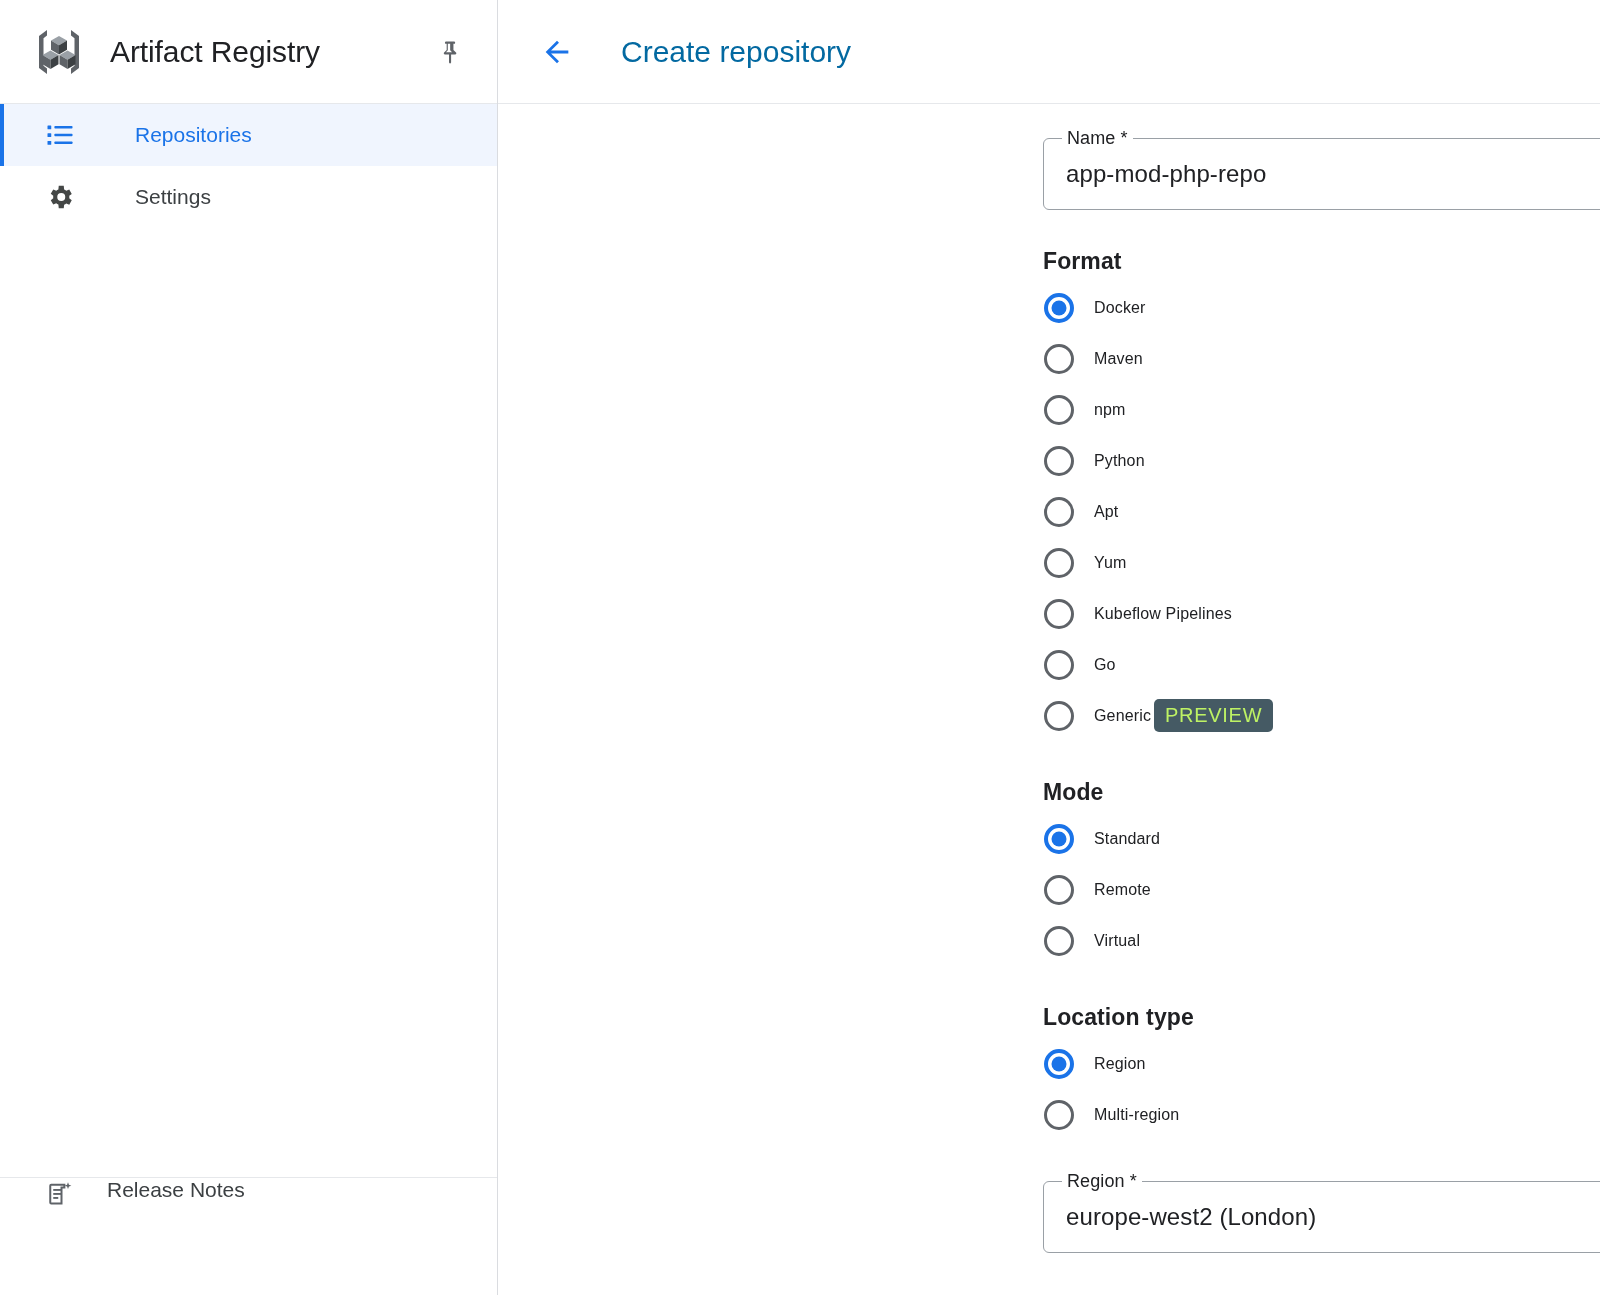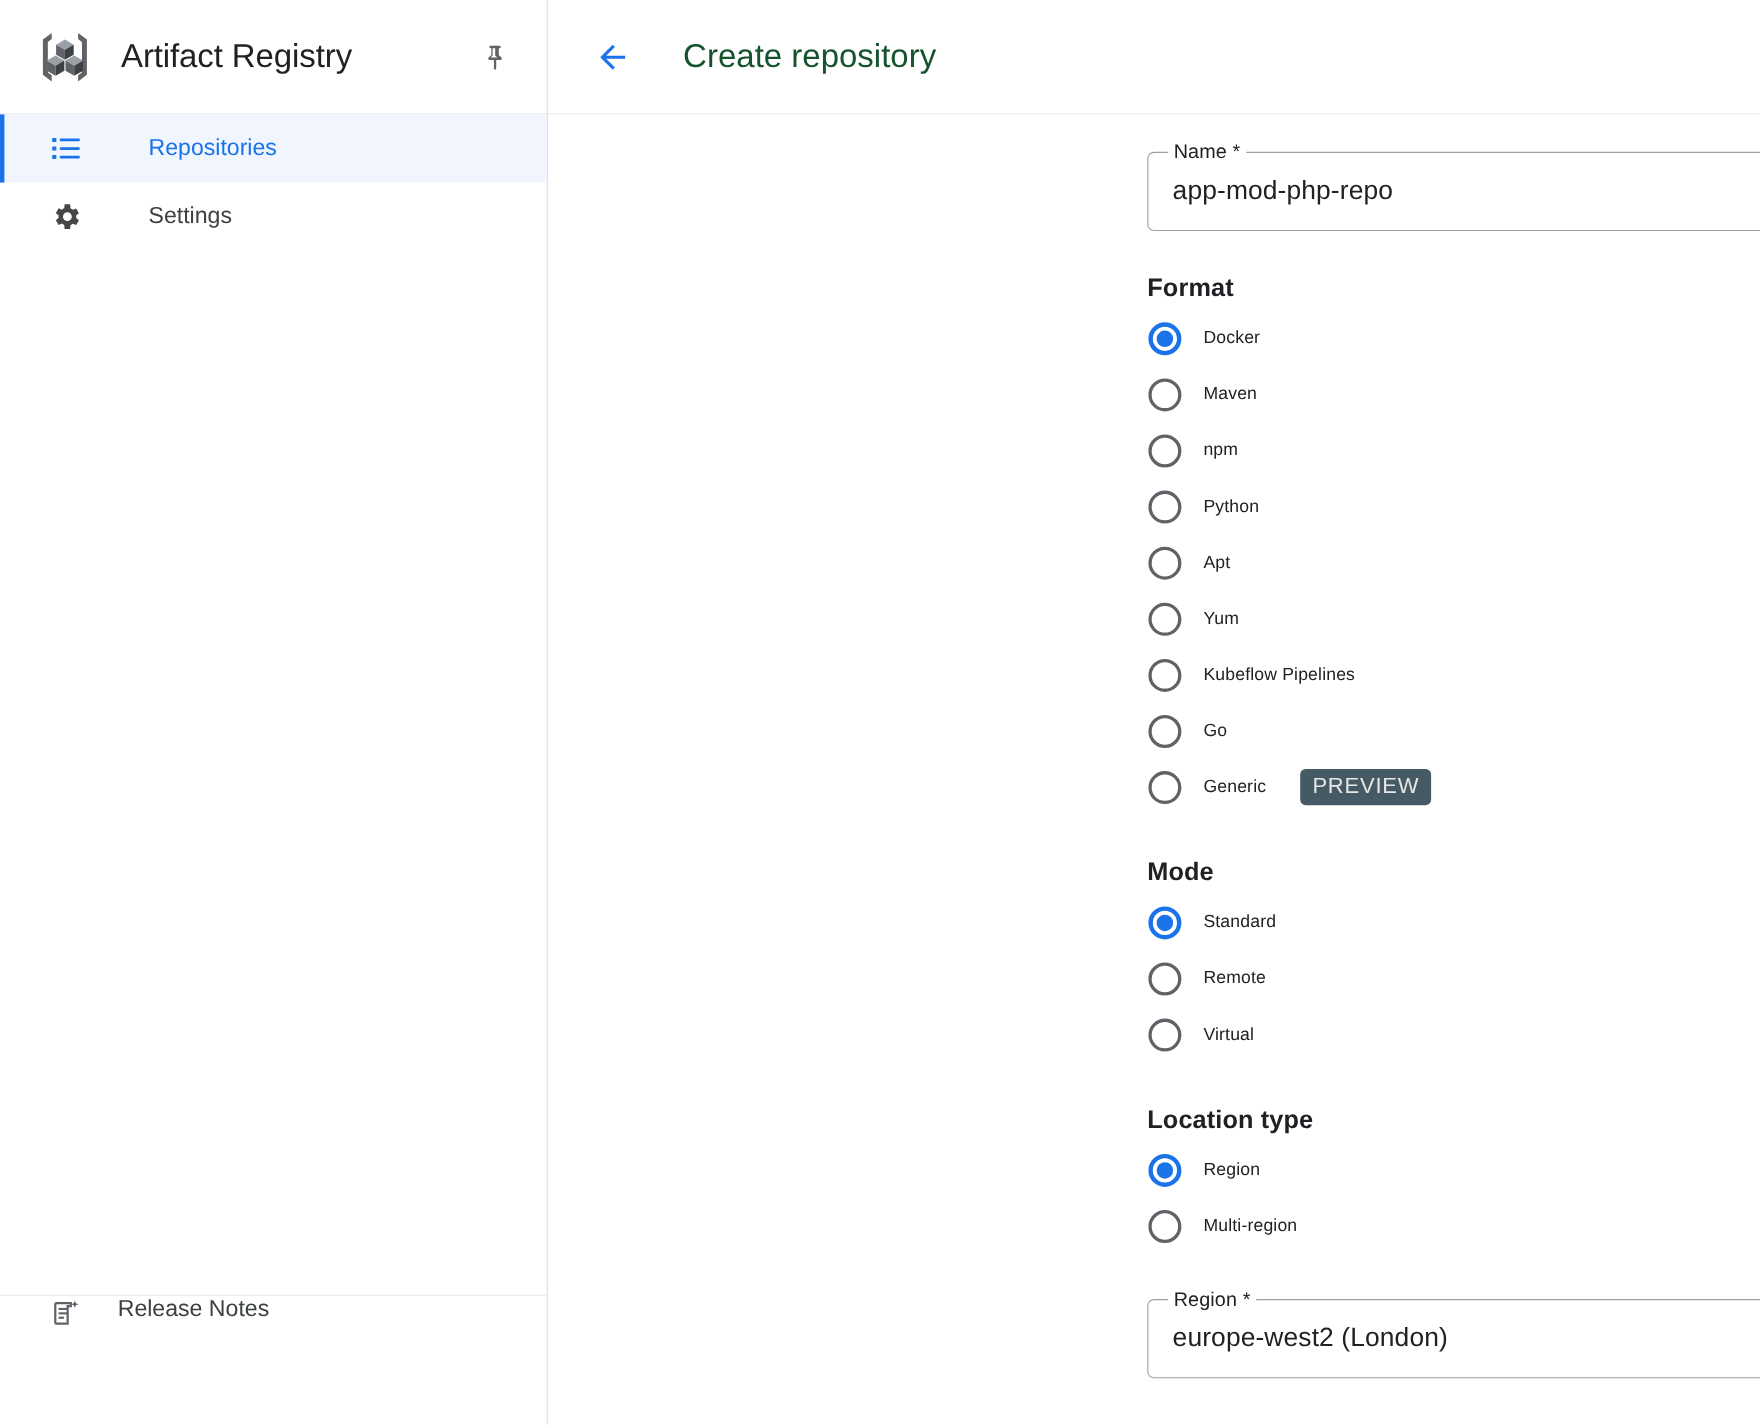--- a/index.html
+++ b/index.html
@@ -159,21 +159,21 @@
     height: 52px;
     display: flex;
     align-items: center;
     justify-content: center;
     border-radius: 50%;
     cursor: pointer;
   }
   .page-title {
     font-size: 30px;
     font-weight: 400;
-    color: #14532d;
+    color: #0369a1;
     margin-left: 38px;
     white-space: nowrap;
   }
 
   .form-area {
     padding: 34px 0 0 545px;
     position: relative;
   }
 
   
@@ -247,23 +247,23 @@
     background: #1a73e8;
   }
   .radio-label {
     margin-left: 20px;
     font-size: 16px;
     color: #202124;
     letter-spacing: 0.15px;
     white-space: nowrap;
   }
   .badge {
-    margin-left: 31px;
+    margin-left: 3px;
     background: #455a64;
-    color: #e5e5e5;
+    color: #bef264;
     font-size: 20px;
     letter-spacing: 0.7px;
     padding: 6px 11px 7px 11px;
     border-radius: 5px;
     line-height: 1;
     white-space: nowrap;
   }
 
   .field-block { margin-top: 41px; }
 </style>

